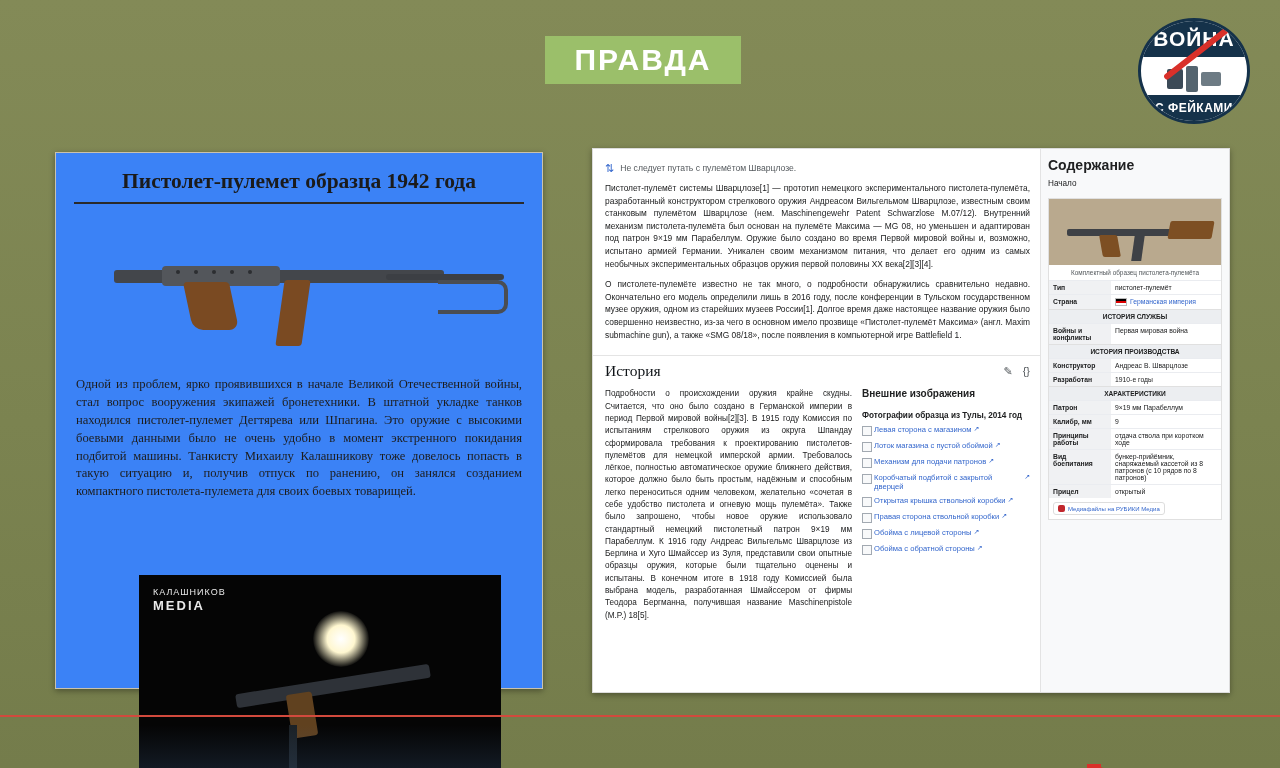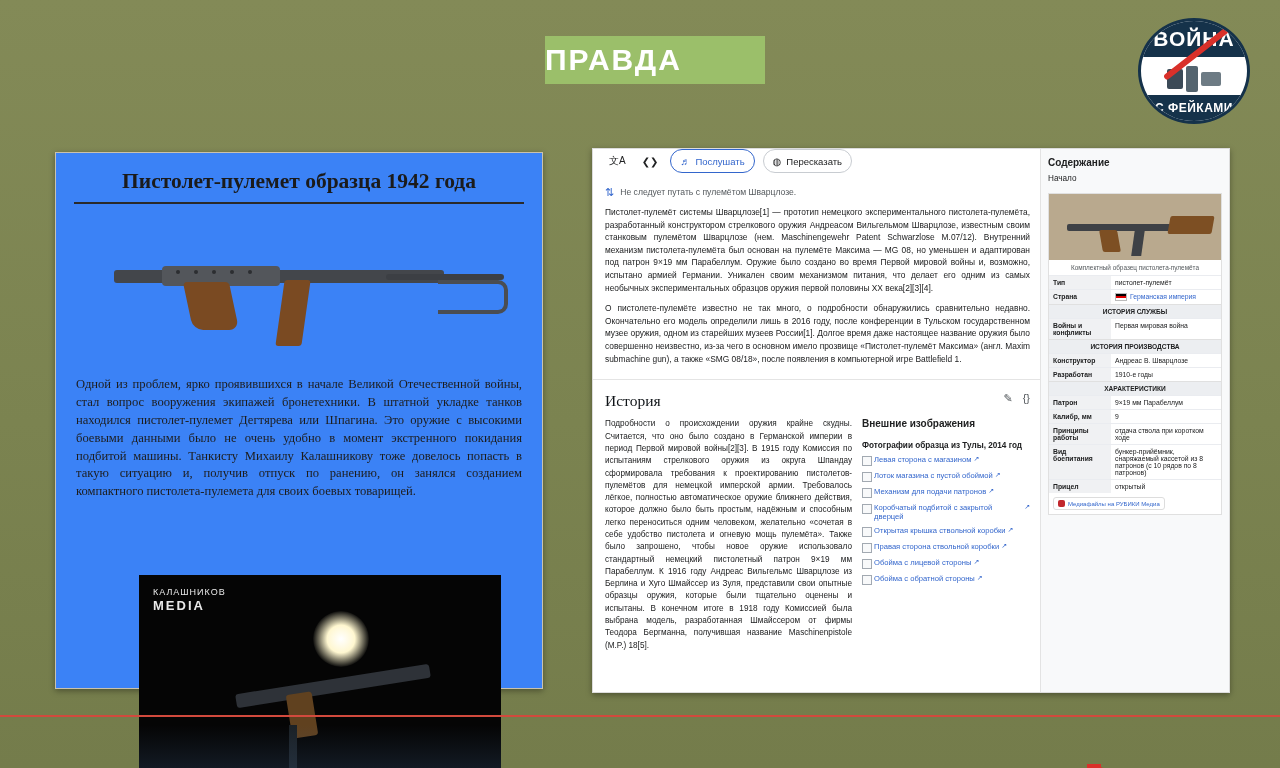--- a/index.html
+++ b/index.html
@@ -9,22 +9,22 @@
     font-family:"Liberation Sans", sans-serif;
     position:relative;
   }
   .bg{
     position:absolute;inset:0;
     background:linear-gradient(180deg,#838a57 0%, #7b8350 55%, #747c4b 100%);
   }
 
   
   .pravda{
-    position:absolute;left:545px;top:36px;width:220px;height:48px;
-    background:#9bbf6a;display:flex;align-items:center;
+    position:absolute;left:545px;top:36px;width:196px;height:48px;
+    background:#9bbf6a;display:flex;align-items:center;justify-content:center;
   }
   .pravda span{
     color:#ffffff;font-weight:bold;font-size:30px;letter-spacing:2px;
   }
 
   
   .logo{
     position:absolute;right:22px;top:12px;width:128px;height:118px;
   }
   .logo-circle{
@@ -151,21 +151,21 @@
     margin:14px 12px 0 12px;display:flex;gap:6px;align-items:flex-start;
     font-size:8.6px;color:#54595d;
   }
   .note .ic{color:#3366cc;font-size:11px;line-height:1;}
   .para{
     margin:8px 12px 0 12px;font-size:8.4px;line-height:1.5;color:#202122;text-align:justify;
   }
   .lnk{color:#3366cc;}
   .hr{height:1px;background:#e4e4e4;margin:14px 0 0 0;}
   .sec-head-row{
-    display:flex;justify-content:space-between;margin:12px 12px 0 12px;
+    display:flex;align-items:center;justify-content:space-between;margin:6px 12px 0 12px;
   }
   .sec-head{
     font-family:"Liberation Serif", serif;font-size:15.5px;color:#101418;
   }
   .sec-actions{display:flex;gap:10px;color:#54595d;font-size:11px;}
   .hist-wrap{display:flex;gap:10px;margin:8px 12px 0 12px;}
   .hist-text{width:250px;font-size:8.2px;line-height:1.5;color:#202122;text-align:justify;}
   .ext-box{width:170px;}
   .ext-title{font-size:10px;font-weight:bold;color:#202122;}
   .ext-sub{font-size:8.2px;font-weight:bold;color:#202122;margin-top:12px;}
@@ -175,21 +175,21 @@
   .ext-item .bx{
     width:8px;height:8px;border:1px solid #a2a9b1;background:#f8f9fa;flex:none;margin-top:1px;
   }
   .ext-item .ar{color:#3366cc;font-size:7px;}
 
   
   .infobox{
     position:absolute;right:0;top:0;width:189px;height:100%;background:#f8f9fa;
     border-left:1px solid #e3e3e3;box-sizing:border-box;padding:8px 7px;
   }
-  .toc-title{font-size:10px;font-weight:bold;color:#202122;}
+  .toc-title{font-size:14px;font-weight:bold;color:#202122;}
   .toc-item{font-size:8.2px;color:#202122;margin-top:6px;}
   .ib-card{
     margin-top:10px;background:#ffffff;border:1px solid #e0e0e0;
   }
   .ib-img{
     height:66px;background:#b9a98e;position:relative;overflow:hidden;
   }
   .ibg-body{position:absolute;left:18px;top:30px;width:132px;height:7px;background:#3e4146;border-radius:2px;}
   .ibg-stock{position:absolute;left:120px;top:22px;width:44px;height:18px;background:#7d4f23;border-radius:2px;transform:skewX(-10deg);}
   .ibg-grip{position:absolute;left:52px;top:36px;width:18px;height:22px;background:#7d4f23;transform:skewX(10deg);border-radius:2px;}
@@ -276,36 +276,20 @@
     <div class="v-stand"></div>
 
     <div class="v-haze"></div>
   </div>
 </div>
 
 <div class="right-card">
 
   <div class="wiki-main">
 
-    <div class="wiki-tools">
-      <div class="wt plain">
-        <span class="gl">文A</span>
-      </div>
-      <div class="wt plain">
-        <span class="gl">❮❯</span>
-      </div>
-      <div class="wt sel">
-        <span class="gl">♬</span>
-        <span>Послушать</span>
-      </div>
-      <div class="wt">
-        <span class="gl">◍</span>
-        <span>Пересказать</span>
-      </div>
-    </div>
 
     <div class="note">
       <span class="ic">⇅</span>
       <span>Не следует путать с пулемётом Шварцлозе.</span>
     </div>
 
     <div class="para">Пистолет-пулемёт системы Шварцлозе[1] — прототип немецкого экспериментального пистолета-пулемёта, разработанный конструктором стрелкового оружия Андреасом Вильгельмом Шварцлозе, известным своим станковым пулемётом Шварцлозе (нем. Maschinengewehr Patent Schwarzlose M.07/12). Внутренний механизм пистолета-пулемёта был основан на пулемёте Максима — MG 08, но уменьшен и адаптирован под патрон 9×19 мм Парабеллум. Оружие было создано во время Первой мировой войны и, возможно, испытано армией Германии. Уникален своим механизмом питания, что делает его одним из самых необычных экспериментальных образцов оружия первой половины XX века[2][3][4].</div>
     <div class="para">О пистолете-пулемёте известно не так много, о подробности обнаружились сравнительно недавно. Окончательно его модель определили лишь в 2016 году, после конференции в Тульском государственном музее оружия, одном из старейших музеев России[1]. Долгое время даже настоящее название оружия было совершенно неизвестно, из-за чего в основном имело прозвище «Пистолет-пулемёт Максима» (англ. Maxim submachine gun), а также «SMG 08/18», после появления в компьютерной игре Battlefield 1.</div>
 
     <div class="hr"></div>

